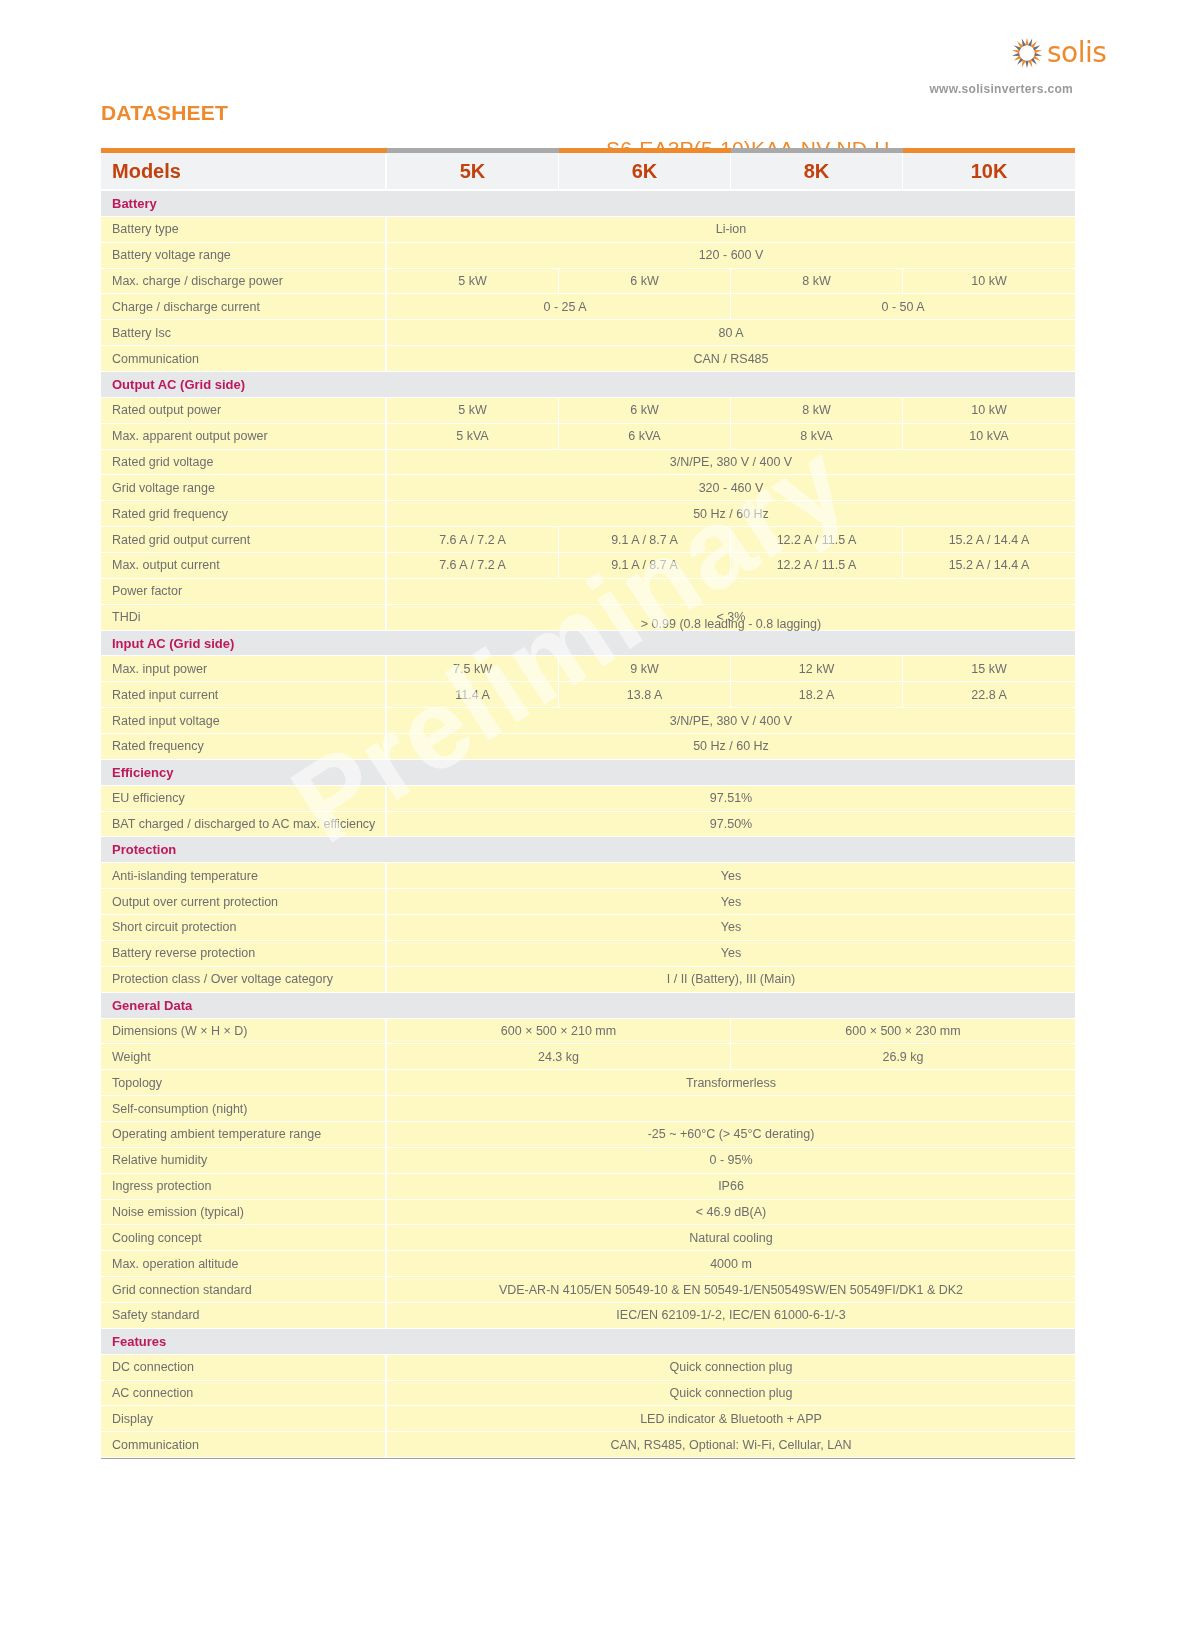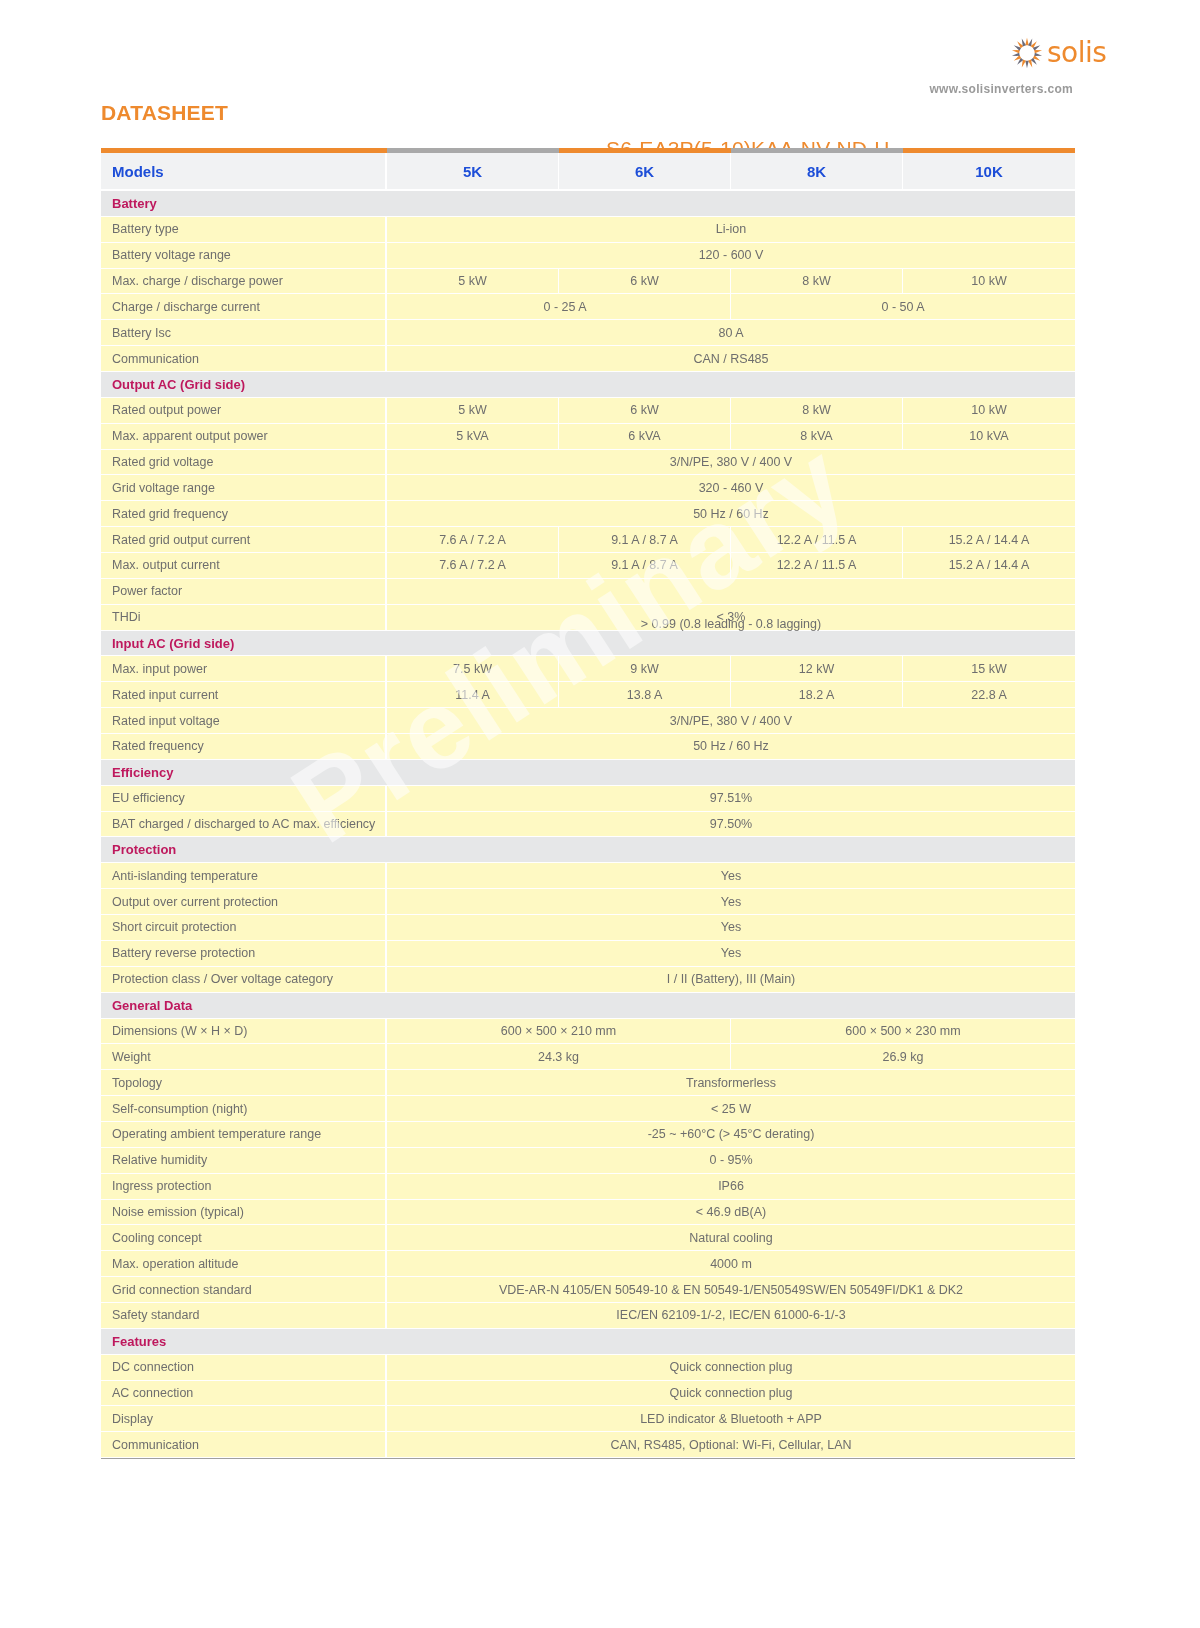--- a/index.html
+++ b/index.html
@@ -19,21 +19,21 @@
   .c-val { width:172px; flex:0 0 172px; }
   .bar-orange { background:#ee8a2e; }
   .bar-gray { background:#a9a9a9; }
 
   .row { display:flex; height:25.86px; border-bottom:1px solid #ffffff; box-sizing:border-box; background:#fef9c3; }
   .row .cell { display:flex; align-items:center; font-size:12.5px; color:#6e6e6e; box-sizing:border-box; height:100%; }
   .row .lbl { padding-left:11px; border-right:2px solid #ffffff; }
   .row .v { justify-content:center; border-right:1px solid #ffffff; }
   .row .v:last-child { border-right:none; }
   .head { height:38px; background:#f1f2f3; border-bottom:2px solid #ffffff; }
-  .head .cell { font-size:15px; font-weight:bold; color:#1d4ed8; }
+  .head .cell { font-size:20px; font-weight:bold; color:#c2410c; }
   .section { background:#e6e7e8; }
   .section .cell { font-weight:bold; color:#be185d; font-size:13px; padding-left:11px; }
   .bottomline { height:1px; background:#a0a0a0; }
 
   .watermark { position:absolute; left:270px; top:760px; font-size:112px; font-weight:bold;
                color:rgba(255,255,255,0.55); transform:rotate(-33deg); transform-origin:left top;
                white-space:nowrap; pointer-events:none; letter-spacing:2px; }
 </style>
 </head>
 <body>
@@ -239,21 +239,20 @@
         <div class="cell lbl c-label">Weight</div>
         <div class="cell v" style="width: 344px; flex: 0 0 344px;">24.3 kg</div>
         <div class="cell v" style="width: 344px; flex: 0 0 344px;">26.9 kg</div>
       </div>
       <div class="row">
         <div class="cell lbl c-label">Topology</div>
         <div class="cell v" style="width: 688px; flex: 0 0 688px;">Transformerless</div>
       </div>
       <div class="row">
         <div class="cell lbl c-label">Self-consumption (night)</div>
-        <div class="cell v" style="width: 688px; flex: 0 0 688px;">&lt; 25 W</div>
       </div>
       <div class="row">
         <div class="cell lbl c-label">Operating ambient temperature range</div>
         <div class="cell v" style="width: 688px; flex: 0 0 688px;">-25 ~ +60°C (&gt; 45°C derating)</div>
       </div>
       <div class="row">
         <div class="cell lbl c-label">Relative humidity</div>
         <div class="cell v" style="width: 688px; flex: 0 0 688px;">0 - 95%</div>
       </div>
       <div class="row">

